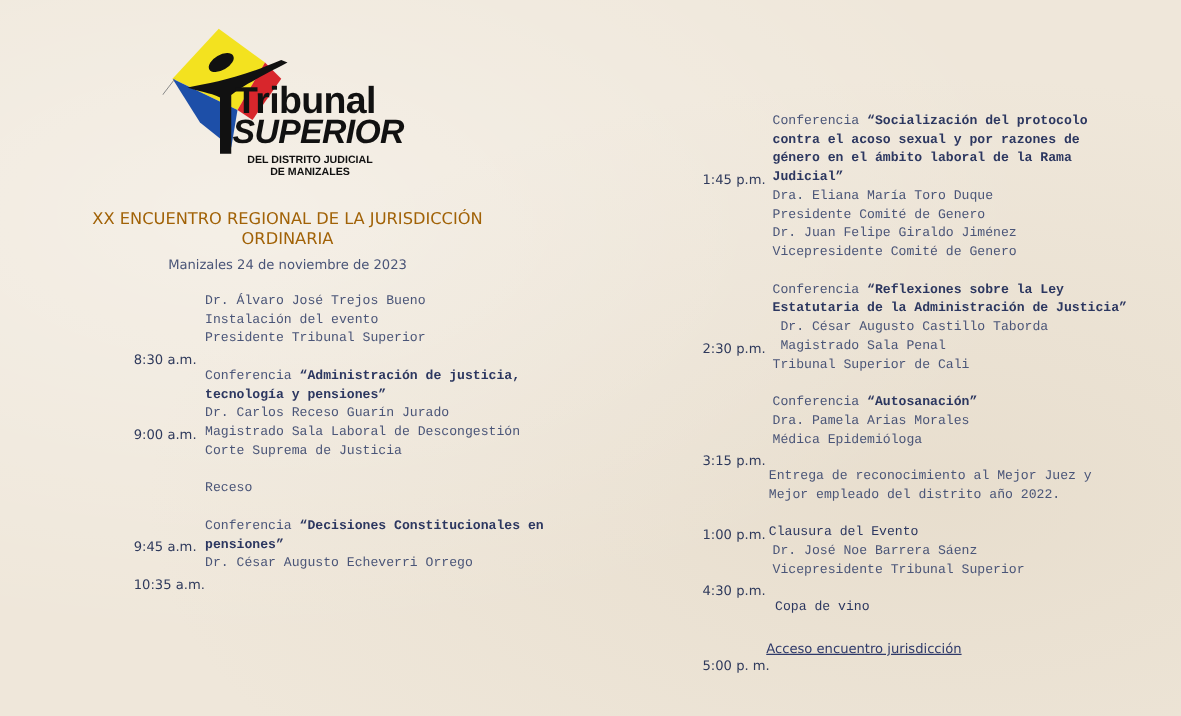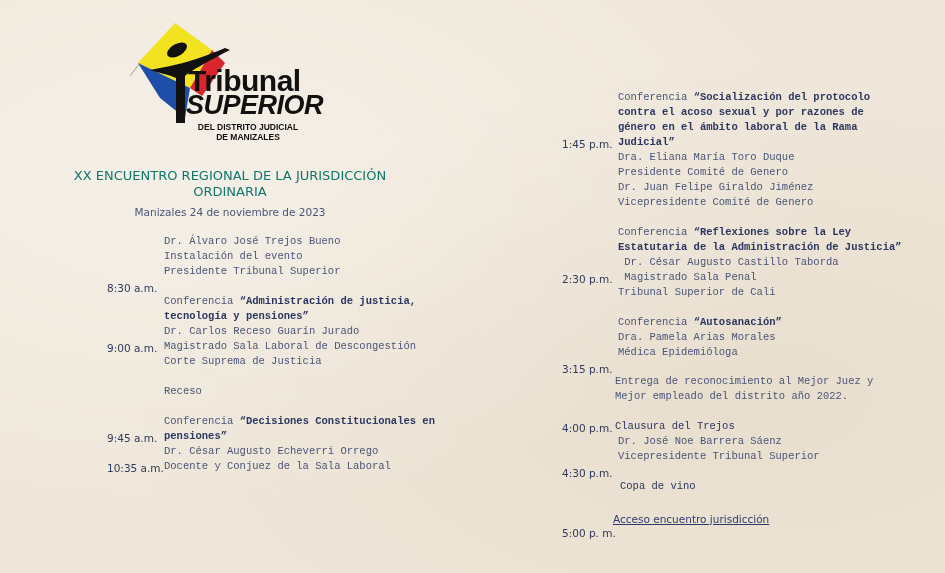--- a/index.html
+++ b/index.html
@@ -25,21 +25,21 @@
     font-family:"Liberation Sans", sans-serif; font-weight:bold;
     font-size:27px; color:#111; letter-spacing:-0.5px; line-height:27px;font-style:italic;
   }
   .logo .sub {
     position:absolute; left:56px; top:104px; width:124px; text-align:center;
     font-family:"Liberation Sans", sans-serif; font-weight:bold;
     font-size:8.5px; color:#111; line-height:10px;
   }
   .title {
     position:absolute; left:40px; width:380px; top:168px; text-align:center;
-    font-size:13px; color:#0f766e; line-height:16px;
+    font-size:13px; color:#a16207; line-height:16px;
   }
   .date {
     position:absolute; left:40px; width:380px; top:206px; text-align:center;
     font-size:10.5px; color:#4a5578;
   }
   .item { position:absolute; font-size:10.5px; line-height:15px; color:#4a5578; }
   .item .time { position:absolute; left:0; top:0; color:#2f3a5c; white-space:nowrap;margin-top:47px; }
   .item .body { position:absolute; top:0; white-space:nowrap; }
   .item .body div { height:15px;font-family:Liberation Mono, monospace; }
   .bold { color:#2c3760; font-weight:bold; }
@@ -100,21 +100,20 @@
     <div>Receso</div>
   </div>
 </div>
 
 <div class="item" style="left:107px; top:414px;">
   <span class="time">10:35 a.m.</span>
   <div class="body" style="left:57px;">
     <div><span>Conferencia </span><span class="bold">“Decisiones Constitucionales en</span></div>
     <div class="bold">pensiones”</div>
     <div>Dr. César Augusto Echeverri Orrego</div>
-    <div>Docente y Conjuez de la Sala Laboral</div>
   </div>
 </div>
 
 <div class="item" style="left:562px; top:90px;">
   <span class="time">1:45 p.m.</span>
   <div class="body" style="left:56px;">
     <div><span>Conferencia </span><span class="bold">“Socialización del protocolo</span></div>
     <div class="bold">contra el acoso sexual y por razones de</div>
     <div class="bold">género en el ámbito laboral de la Rama</div>
     <div class="bold">Judicial”</div>
@@ -139,31 +138,31 @@
 <div class="item" style="left:562px; top:315px;">
   <span class="time">3:15 p.m.</span>
   <div class="body" style="left:56px;">
     <div><span>Conferencia </span><span class="bold">“Autosanación”</span></div>
     <div>Dra. Pamela Arias Morales</div>
     <div>Médica Epidemióloga</div>
   </div>
 </div>
 
 <div class="item" style="left:562px; top:374px;">
-  <span class="time">4:00 p.m.</span>
+  <span class="time">1:00 p.m.</span>
   <div class="body" style="left:53px;">
     <div>Entrega de reconocimiento al Mejor Juez y</div>
     <div>Mejor empleado del distrito año 2022.</div>
   </div>
 </div>
 
 <div class="item" style="left:562px; top:419px;">
   <span class="time">4:30 p.m.</span>
   <div class="body" style="left:53px;">
-    <div class="bold" style="font-weight:normal;color:#2c3760">Clausura del Trejos</div>
+    <div class="bold" style="font-weight:normal;color:#2c3760">Clausura del Evento</div>
     <div style="padding-left:3px">Dr. José Noe Barrera Sáenz</div>
     <div style="padding-left:3px">Vicepresidente Tribunal Superior</div>
   </div>
 </div>
 
 <div class="item" style="left:562px; top:479px;">
   <span class="time">5:00 p. m.</span>
   <div class="body" style="left:58px;">
     <div style="color:#2c3760">Copa de vino</div>
   </div>

